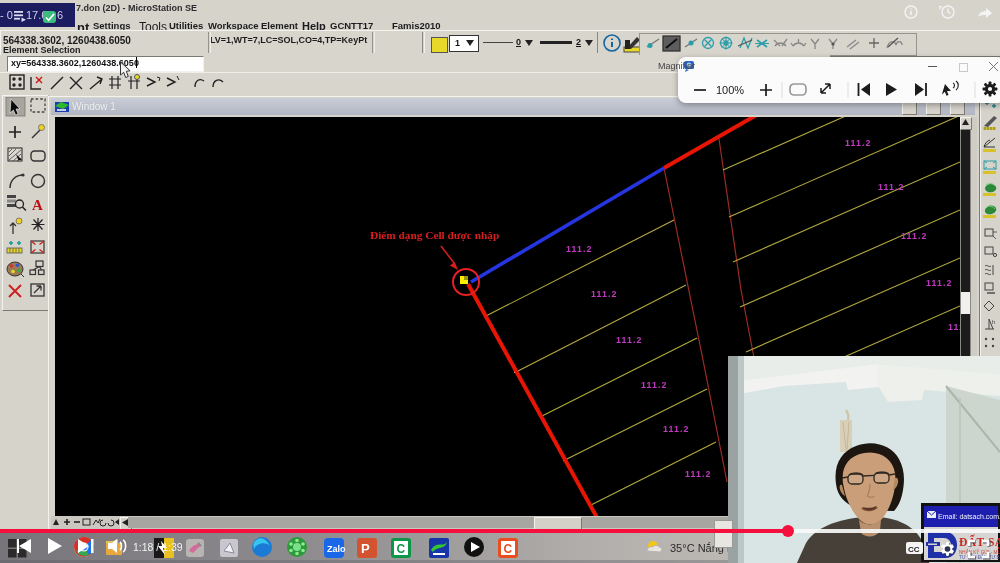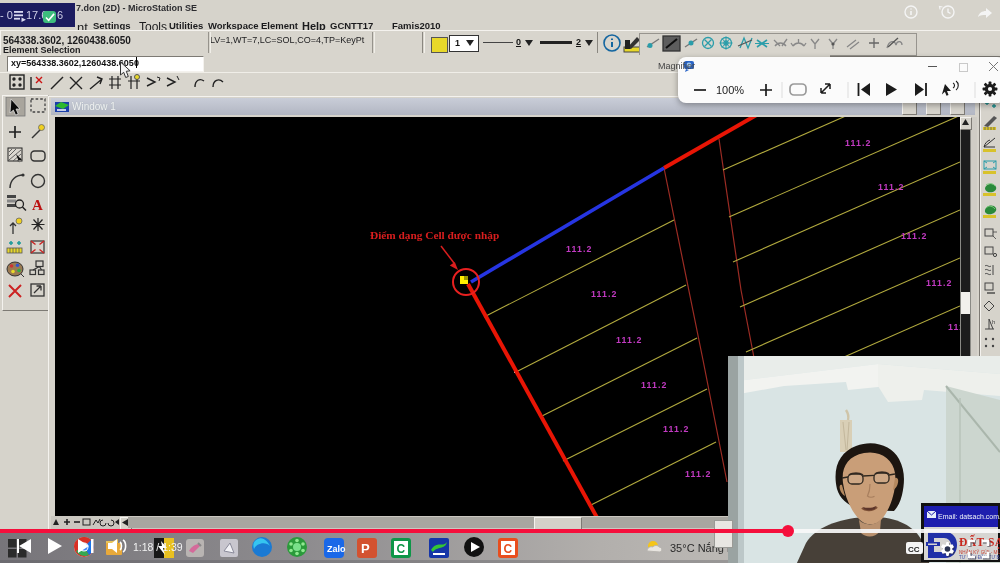--- a/index.html
+++ b/index.html
@@ -4,21 +4,21 @@
 .stage{position:relative;width:1000px;height:563px;overflow:hidden;background:#d6d3cb;font-family:"Liberation Sans",sans-serif}
 .abs{position:absolute}
 .t{position:absolute;white-space:nowrap}
 .raised{border-top:1px solid #f4f2ee;border-left:1px solid #f4f2ee;border-right:1px solid #7d7a74;border-bottom:1px solid #7d7a74}
 .sunken{border-top:1px solid #7d7a74;border-left:1px solid #7d7a74;border-right:1px solid #f4f2ee;border-bottom:1px solid #f4f2ee}
 </style></head><body>
 <div class="stage">
 
 <div class="t" style="left:76px;top:3px;font-size:9px;font-weight:700;color:#2c2c30">7.don (2D) - MicroStation SE</div>
 
-<div class="t" style="left:77px;top:20px;font-size:13px;font-weight:400;color:#1b1b1d">nt</div>
+<div class="t" style="left:77px;top:20px;font-size:13px;font-weight:700;color:#1b1b1d">nt</div>
 <div class="t" style="left:93px;top:20px;font-size:9.5px;font-weight:700;color:#1b1b1d">Settings</div>
 <div class="t" style="left:139px;top:20px;font-size:12px;font-weight:400;color:#1b1b1d">Tools</div>
 <div class="t" style="left:169px;top:20px;font-size:9.5px;font-weight:700;color:#1b1b1d">Utilities</div>
 <div class="t" style="left:208px;top:20px;font-size:9.5px;font-weight:700;color:#1b1b1d">Workspace</div>
 <div class="t" style="left:261px;top:20px;font-size:9.5px;font-weight:700;color:#1b1b1d">Element</div>
 <div class="t" style="left:302px;top:20px;font-size:11px;font-weight:700;color:#1b1b1d">Help</div>
 <div class="t" style="left:330px;top:20px;font-size:9.5px;font-weight:700;color:#1b1b1d">GCNTT17</div>
 <div class="t" style="left:392px;top:20px;font-size:9.5px;font-weight:700;color:#1b1b1d">Famis2010</div>
 
 <div class="abs" style="left:0;top:3px;width:75px;height:24px;background:#1c1c60"></div>
@@ -46,21 +46,21 @@
 <circle cx="45" cy="8" r="6"></circle>
         <path d="M45 4.5V8l2.5 1.5"></path>
         <path d="M39.5 3l-3-.5.6 3" stroke-width="1.2"></path>
 <path d="M75 13c1-4 4-6 8-6V4l6 5-6 5v-3c-3 0-6 0-8 2z" fill="#f4f4f4" stroke="none"></path>
 </g>
     </svg>
 
 <div class="abs raised" style="left:0;top:30px;width:1000px;height:25px;background:#d8d5cd"></div>
 <div class="t" style="left:3px;top:35px;font-size:10px;font-weight:700;color:#1c1c1e">564338.3602, 1260438.6050</div>
 <div class="t" style="left:3px;top:44.5px;font-size:9px;font-weight:700;color:#1c1c1e">Element Selection</div>
-<div class="t" style="left:210px;top:35px;font-size:9px;font-weight:400;color:#1c1c1e">LV=1,WT=7,LC=SOL,CO=4,TP=KeyPt</div>
+<div class="t" style="left:210px;top:35px;font-size:9px;font-weight:700;color:#1c1c1e">LV=1,WT=7,LC=SOL,CO=4,TP=KeyPt</div>
 <div class="abs" style="left:208px;top:32px;width:1px;height:21px;background:#96938c"></div>
 <div class="abs" style="left:210px;top:32px;width:1px;height:21px;background:#f0eee8"></div>
 <div class="abs" style="left:372px;top:32px;width:1px;height:21px;background:#96938c"></div>
 <div class="abs" style="left:374px;top:32px;width:1px;height:21px;background:#f0eee8"></div>
 <div class="abs" style="left:422px;top:32px;width:1px;height:21px;background:#8a8780"></div>
 <div class="abs" style="left:424px;top:32px;width:1px;height:21px;background:#f2f0ea"></div>
 <div class="abs" style="left:431px;top:37px;width:15px;height:14px;background:#e8d82a;border:1px solid #555"></div>
 <div class="abs" style="left:449px;top:35px;width:28px;height:15px;background:#fff;border:1px solid #333"></div>
 <div class="t" style="left:455px;top:38px;font-size:9px;font-weight:700;color:#111">1</div>
 <svg class="abs" style="left:466px;top:40px" width="8" height="6">

